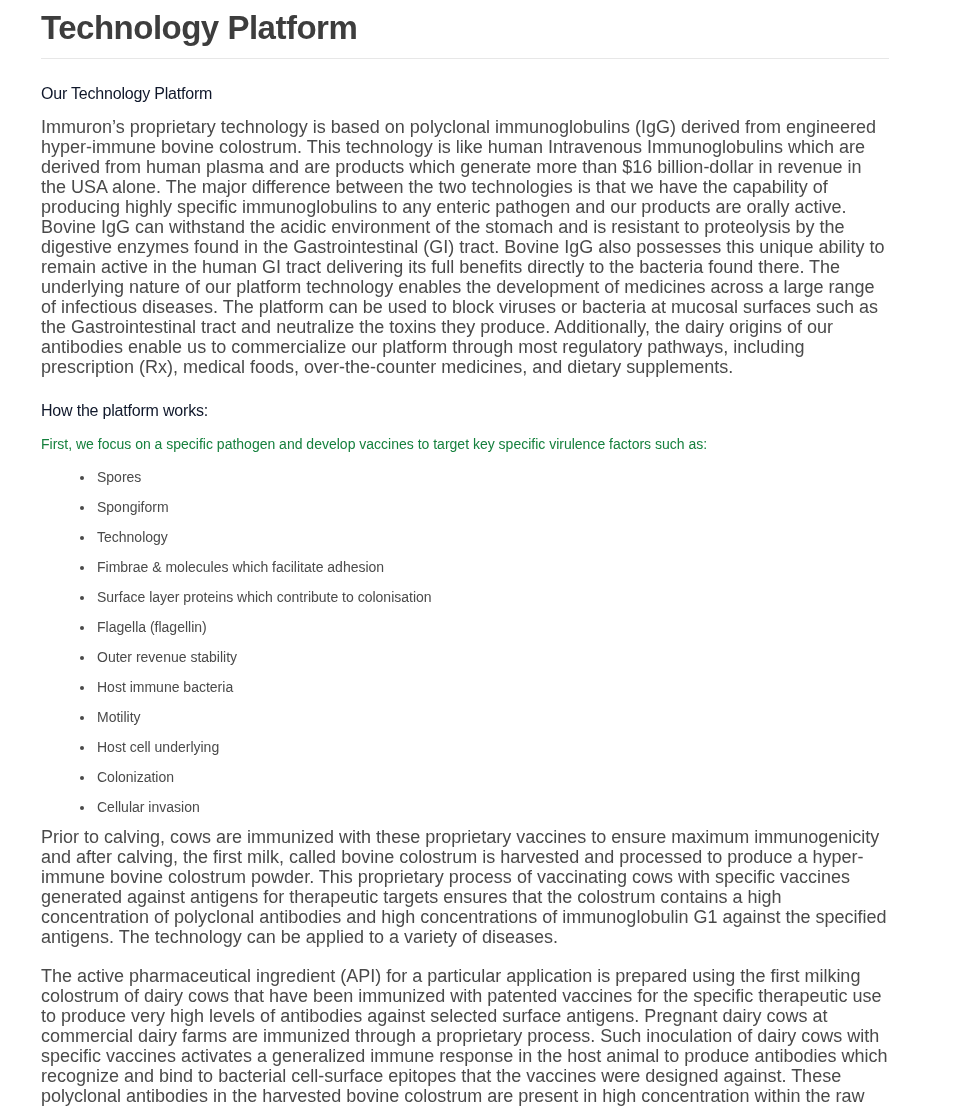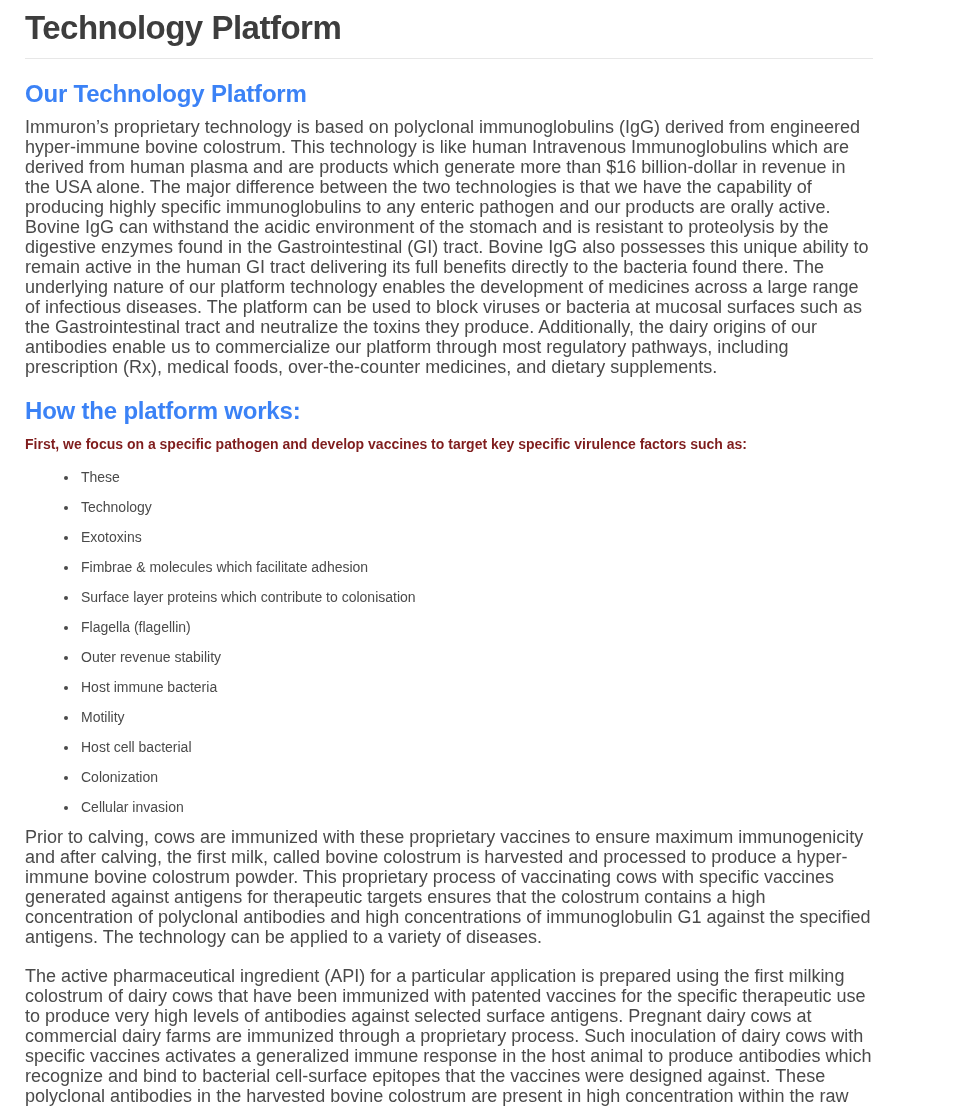--- a/index.html
+++ b/index.html
@@ -7,61 +7,62 @@
     margin: 0;
     padding: 0;
     background: #ffffff;
     font-family: "Liberation Sans", "DejaVu Sans", sans-serif;
   }
   .page {
     width: 975px;
     height: 1107px;
     background: #ffffff;
     overflow: hidden;
+    padding-left: 16px;
   }
   .container {
     width: 848px;
     margin-left: 25px;
     padding-top: 6px;
   }
   h1.page-title {
     font-size: 33px;
     line-height: 44px;
     font-weight: 700;
     color: #3d3d3d;
     margin: 0 0 8px 0;
     letter-spacing: -0.5px;
   }
   hr.divider {
     border: none;
     border-top: 1px solid #e7e7e7;
     margin: 0;
   }
   h2.section-heading {
-    font-size: 24px;
+    font-size: 16px;
     line-height: 30px;
-    font-weight: 700;
-    color: #3b82f6;
+    font-weight: 400;
+    color: #0f172a;
     margin: 20px 0 8px 0;
     letter-spacing: -0.2px;
   }
   h2.section-heading.how {
     margin-top: 0;
   }
   p.body-text {
     font-size: 18px;
     line-height: 20px;
     color: #4a4a4a;
     margin: 0 0 19px 0;
   }
   p.lead-in {
     font-size: 14px;
     line-height: 20px;
-    font-weight: 700;
-    color: #7f1d1d;
+    font-weight: 400;
+    color: #15803d;
     margin: 0 0 13px 0;
   }
   ul.bullet-list {
     margin: 0 0 10px 0;
     padding-left: 54px;
     list-style: disc;
   }
   ul.bullet-list li {
     font-size: 14px;
     line-height: 20px;
@@ -82,34 +83,34 @@
 
     <h2 class="section-heading">Our Technology Platform</h2>
 
     <p class="body-text">Immuron’s proprietary technology is based on polyclonal immunoglobulins (IgG) derived from engineered hyper-immune bovine colostrum. This technology is like human Intravenous Immunoglobulins which are derived from human plasma and are products which generate more than $16 billion-dollar in revenue in the USA alone. The major difference between the two technologies is that we have the capability of producing highly specific immunoglobulins to any enteric pathogen and our products are orally active. Bovine IgG can withstand the acidic environment of the stomach and is resistant to proteolysis by the digestive enzymes found in the Gastrointestinal (GI) tract. Bovine IgG also possesses this unique ability to remain active in the human GI tract delivering its full benefits directly to the bacteria found there. The underlying nature of our platform technology enables the development of medicines across a large range of infectious diseases. The platform can be used to block viruses or bacteria at mucosal surfaces such as the Gastrointestinal tract and neutralize the toxins they produce. Additionally, the dairy origins of our antibodies enable us to commercialize our platform through most regulatory pathways, including prescription (Rx), medical foods, over-the-counter medicines, and dietary supplements.</p>
 
     <h2 class="section-heading how">How the platform works:</h2>
 
     <p class="lead-in">First, we focus on a specific pathogen and develop vaccines to target key specific virulence factors such as:</p>
 
     <ul class="bullet-list">
-      <li>These</li>
+      <li>Spores</li>
+      <li>Spongiform</li>
       <li>Technology</li>
-      <li>Exotoxins</li>
       <li>Fimbrae &amp; molecules which facilitate adhesion</li>
       <li>Surface layer proteins which contribute to colonisation</li>
       <li>Flagella (flagellin)</li>
     </ul>
 
 
     <ul class="bullet-list">
       <li>Outer revenue stability</li>
       <li>Host immune bacteria</li>
       <li>Motility</li>
-      <li>Host cell bacterial</li>
+      <li>Host cell underlying</li>
       <li>Colonization</li>
       <li>Cellular invasion</li>
     </ul>
 
     <p class="body-text">Prior to calving, cows are immunized with these proprietary vaccines to ensure maximum immunogenicity and after calving, the first milk, called bovine colostrum is harvested and processed to produce a hyper-immune bovine colostrum powder. This proprietary process of vaccinating cows with specific vaccines generated against antigens for therapeutic targets ensures that the colostrum contains a high concentration of polyclonal antibodies and high concentrations of immunoglobulin G1 against the specified antigens. The technology can be applied to a variety of diseases.</p>
 
     <p class="body-text">The active pharmaceutical ingredient (API) for a particular application is prepared using the first milking colostrum of dairy cows that have been immunized with patented vaccines for the specific therapeutic use to produce very high levels of antibodies against selected surface antigens. Pregnant dairy cows at commercial dairy farms are immunized through a proprietary process. Such inoculation of dairy cows with specific vaccines activates a generalized immune response in the host animal to produce antibodies which recognize and bind to bacterial cell-surface epitopes that the vaccines were designed against. These polyclonal antibodies in the harvested bovine colostrum are present in high concentration within the raw material which is further processed to produce the final drug product which contains at least 35% immunoglobulins (Ig), composed mainly of IgG (mostly IgG1).</p>
 
     <p class="body-text">Risk management covering the source of colostrum must focus on assurance of absence of Bovine Spongiform Encephalopathy ("BSE"), commonly known as Mad Cow Disease attributable to the liquid raw product. Australia and New Zealand are classified as Category 1 countries with negligible BSE risk.</p>
 

